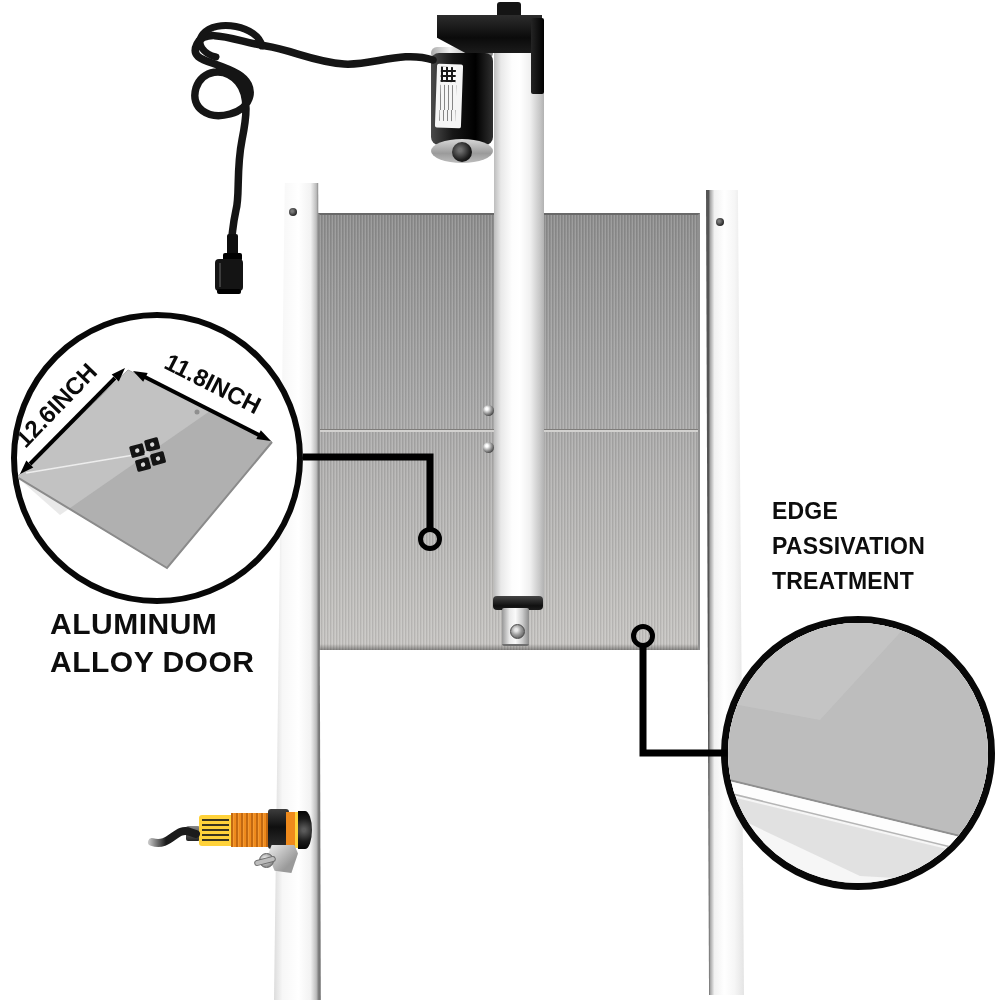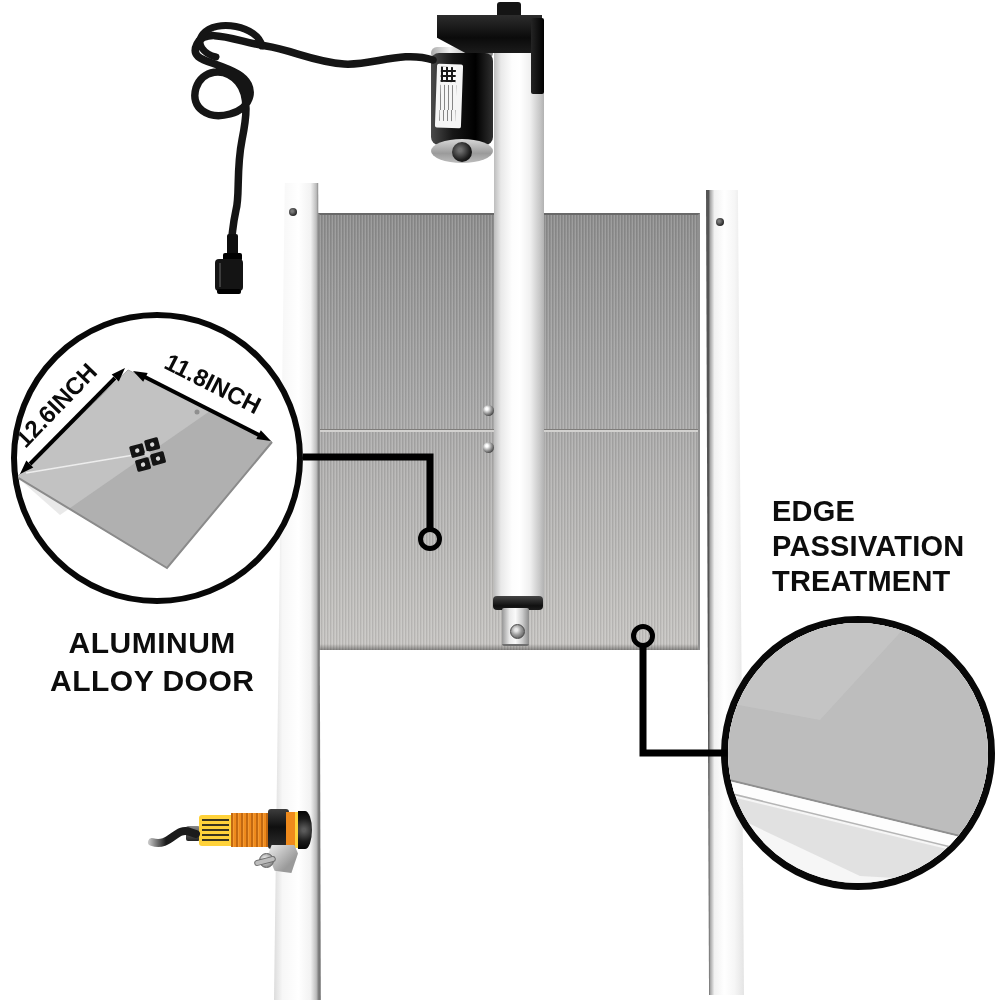--- a/index.html
+++ b/index.html
@@ -90,22 +90,22 @@
   .cable-fade{left:138px;top:820px;width:28px;height:30px;z-index:60;
     background:linear-gradient(90deg,#ffffff 18%,rgba(255,255,255,0));}
 
   
   .inset{border-radius:50%;overflow:hidden;background:#ffffff;z-index:40;}
   .inset-door{left:11px;top:312px;width:292px;height:292px;border:6px solid #080808;}
   .inset-edge{left:721px;top:616px;width:274px;height:274px;border:7px solid #080808;background:#f6f6f6;}
 
   
   .caption{position:absolute;color:#0d0d0d;font-weight:bold;white-space:pre-line;z-index:55;}
-  .caption-door{left:50px;top:624px;font-size:30px;line-height:38px;letter-spacing:.5px;text-align:center;}
-  .caption-edge{left:772px;top:494px;font-size:29px;line-height:35px;letter-spacing:.2px;}
+  .caption-door{left:50px;top:605px;font-size:30px;line-height:38px;letter-spacing:.5px;}
+  .caption-edge{left:772px;top:494px;font-size:23px;line-height:35px;letter-spacing:.2px;}
 
   .overlay{left:0;top:0;width:1000px;height:1000px;z-index:50;pointer-events:none;}
 </style>
 </head>
 <body>
 
 <div id="stage">
 
   <div class="abs door">
     <div class="abs door-seam"></div>

